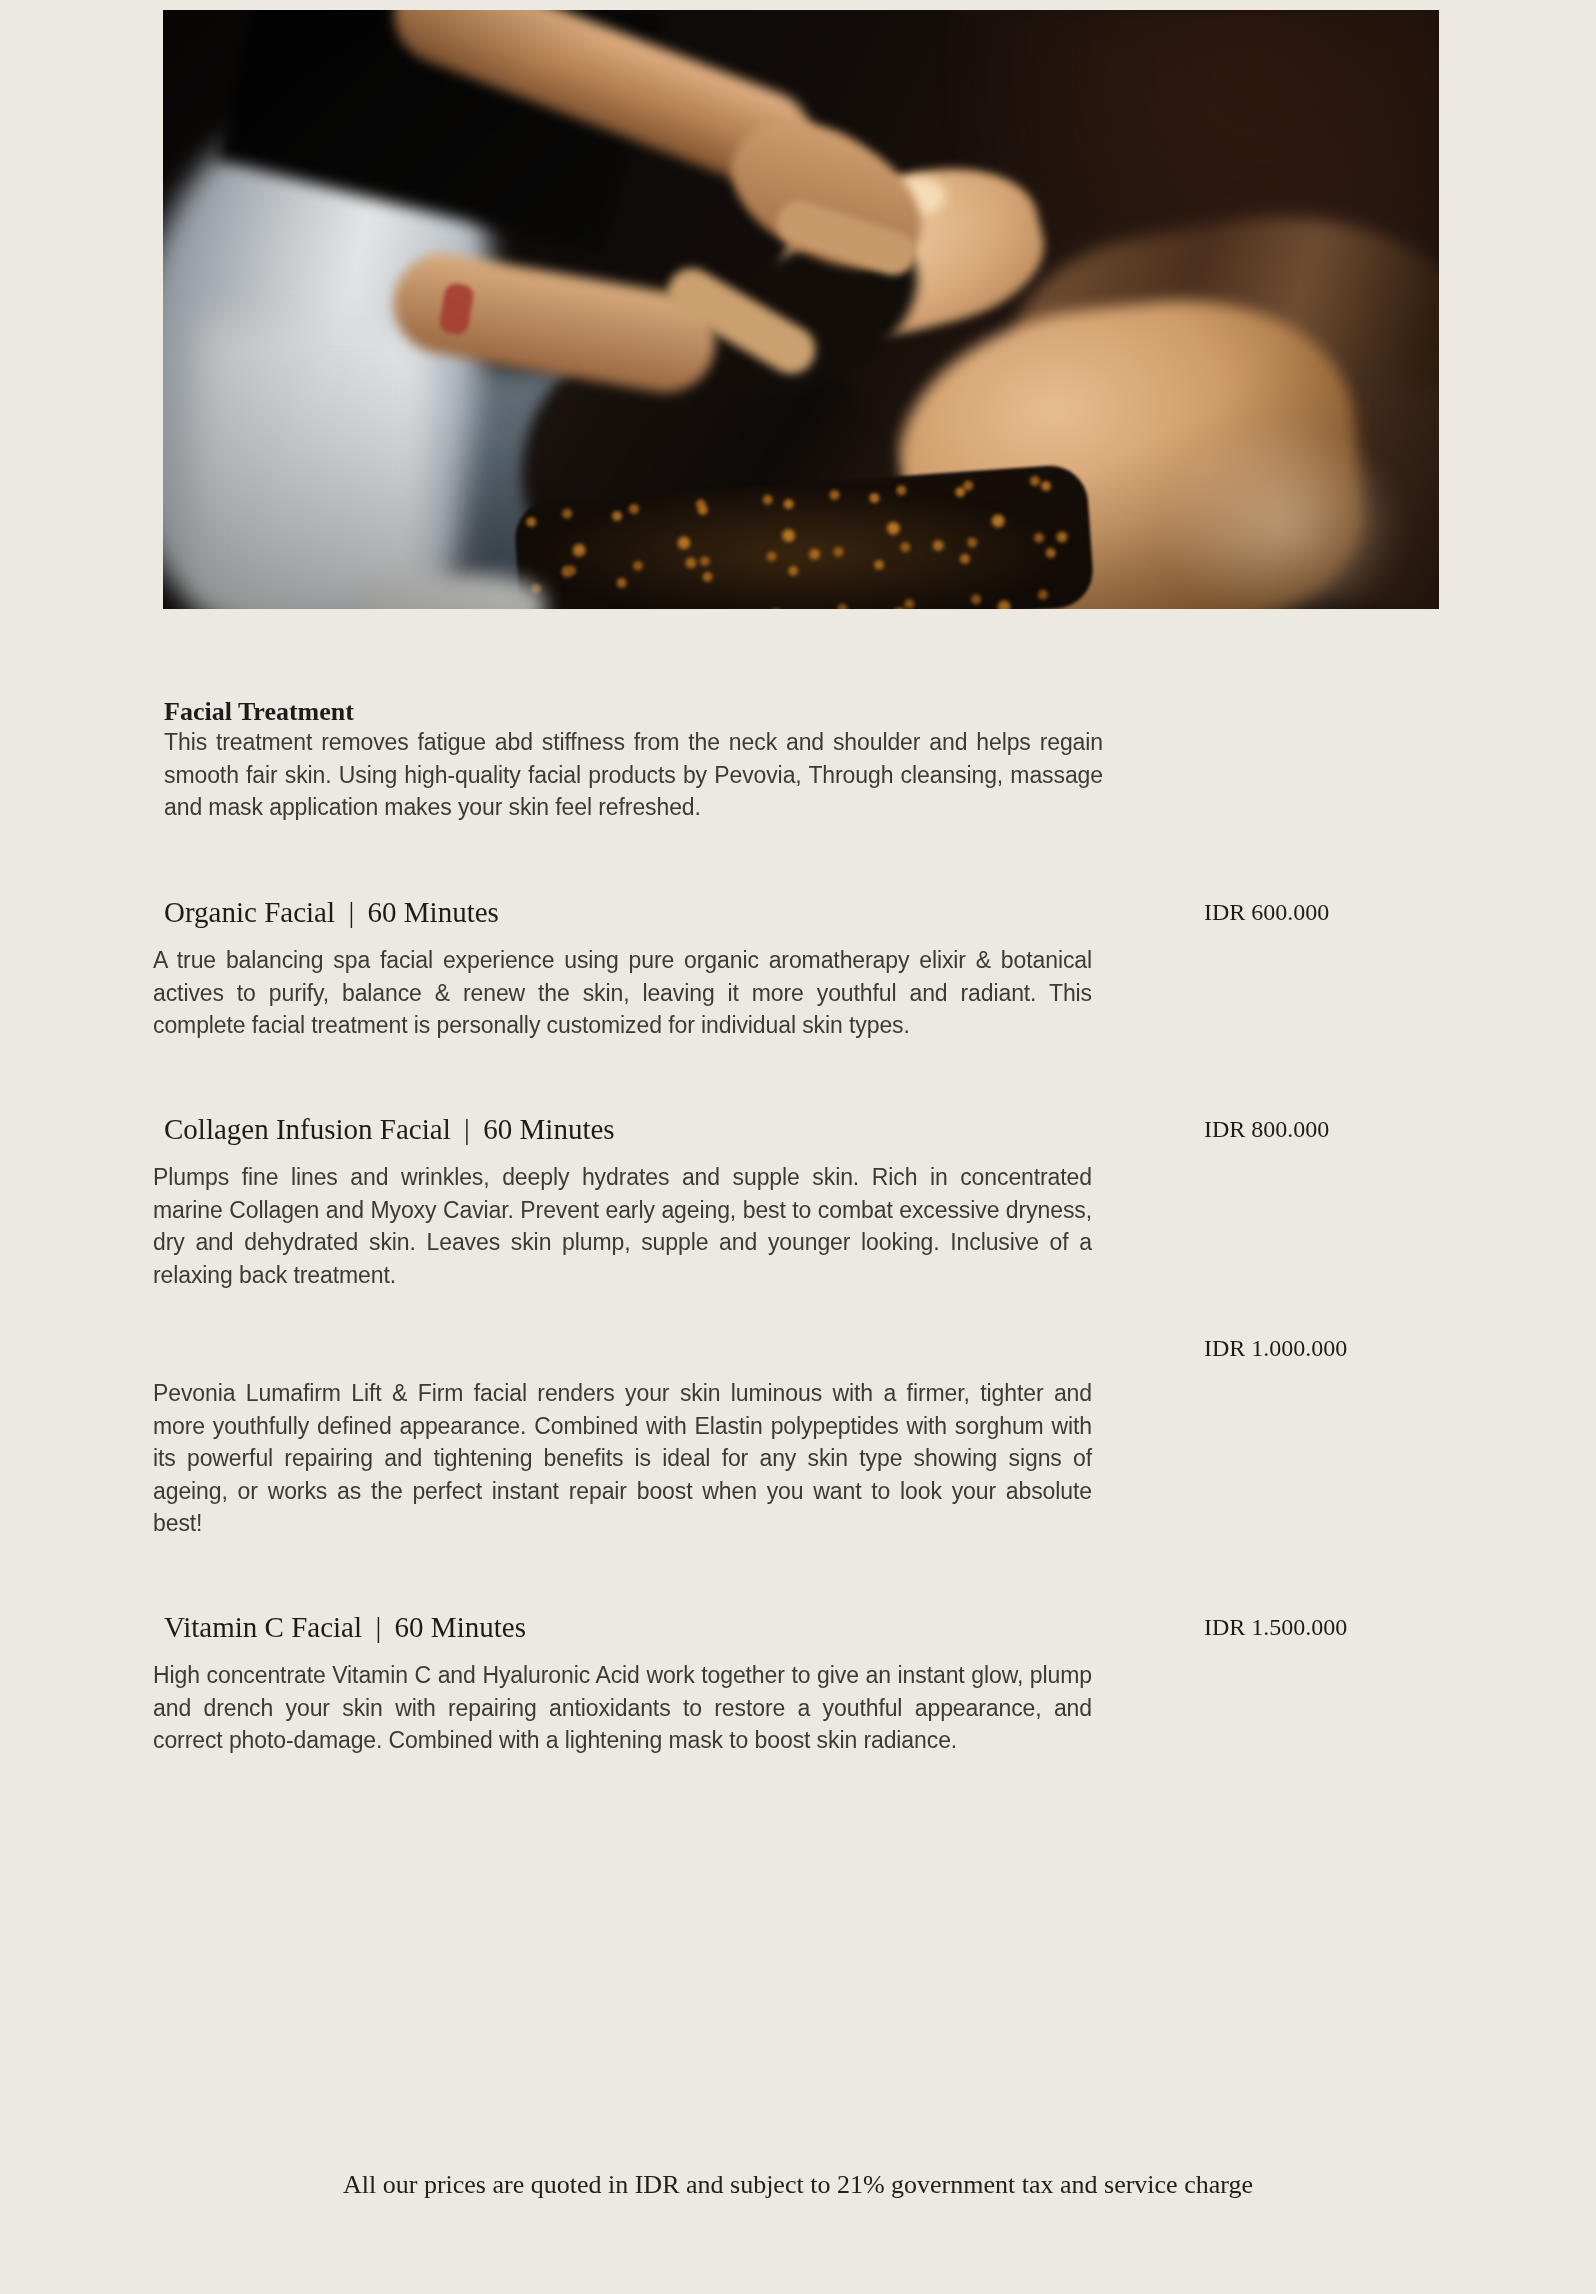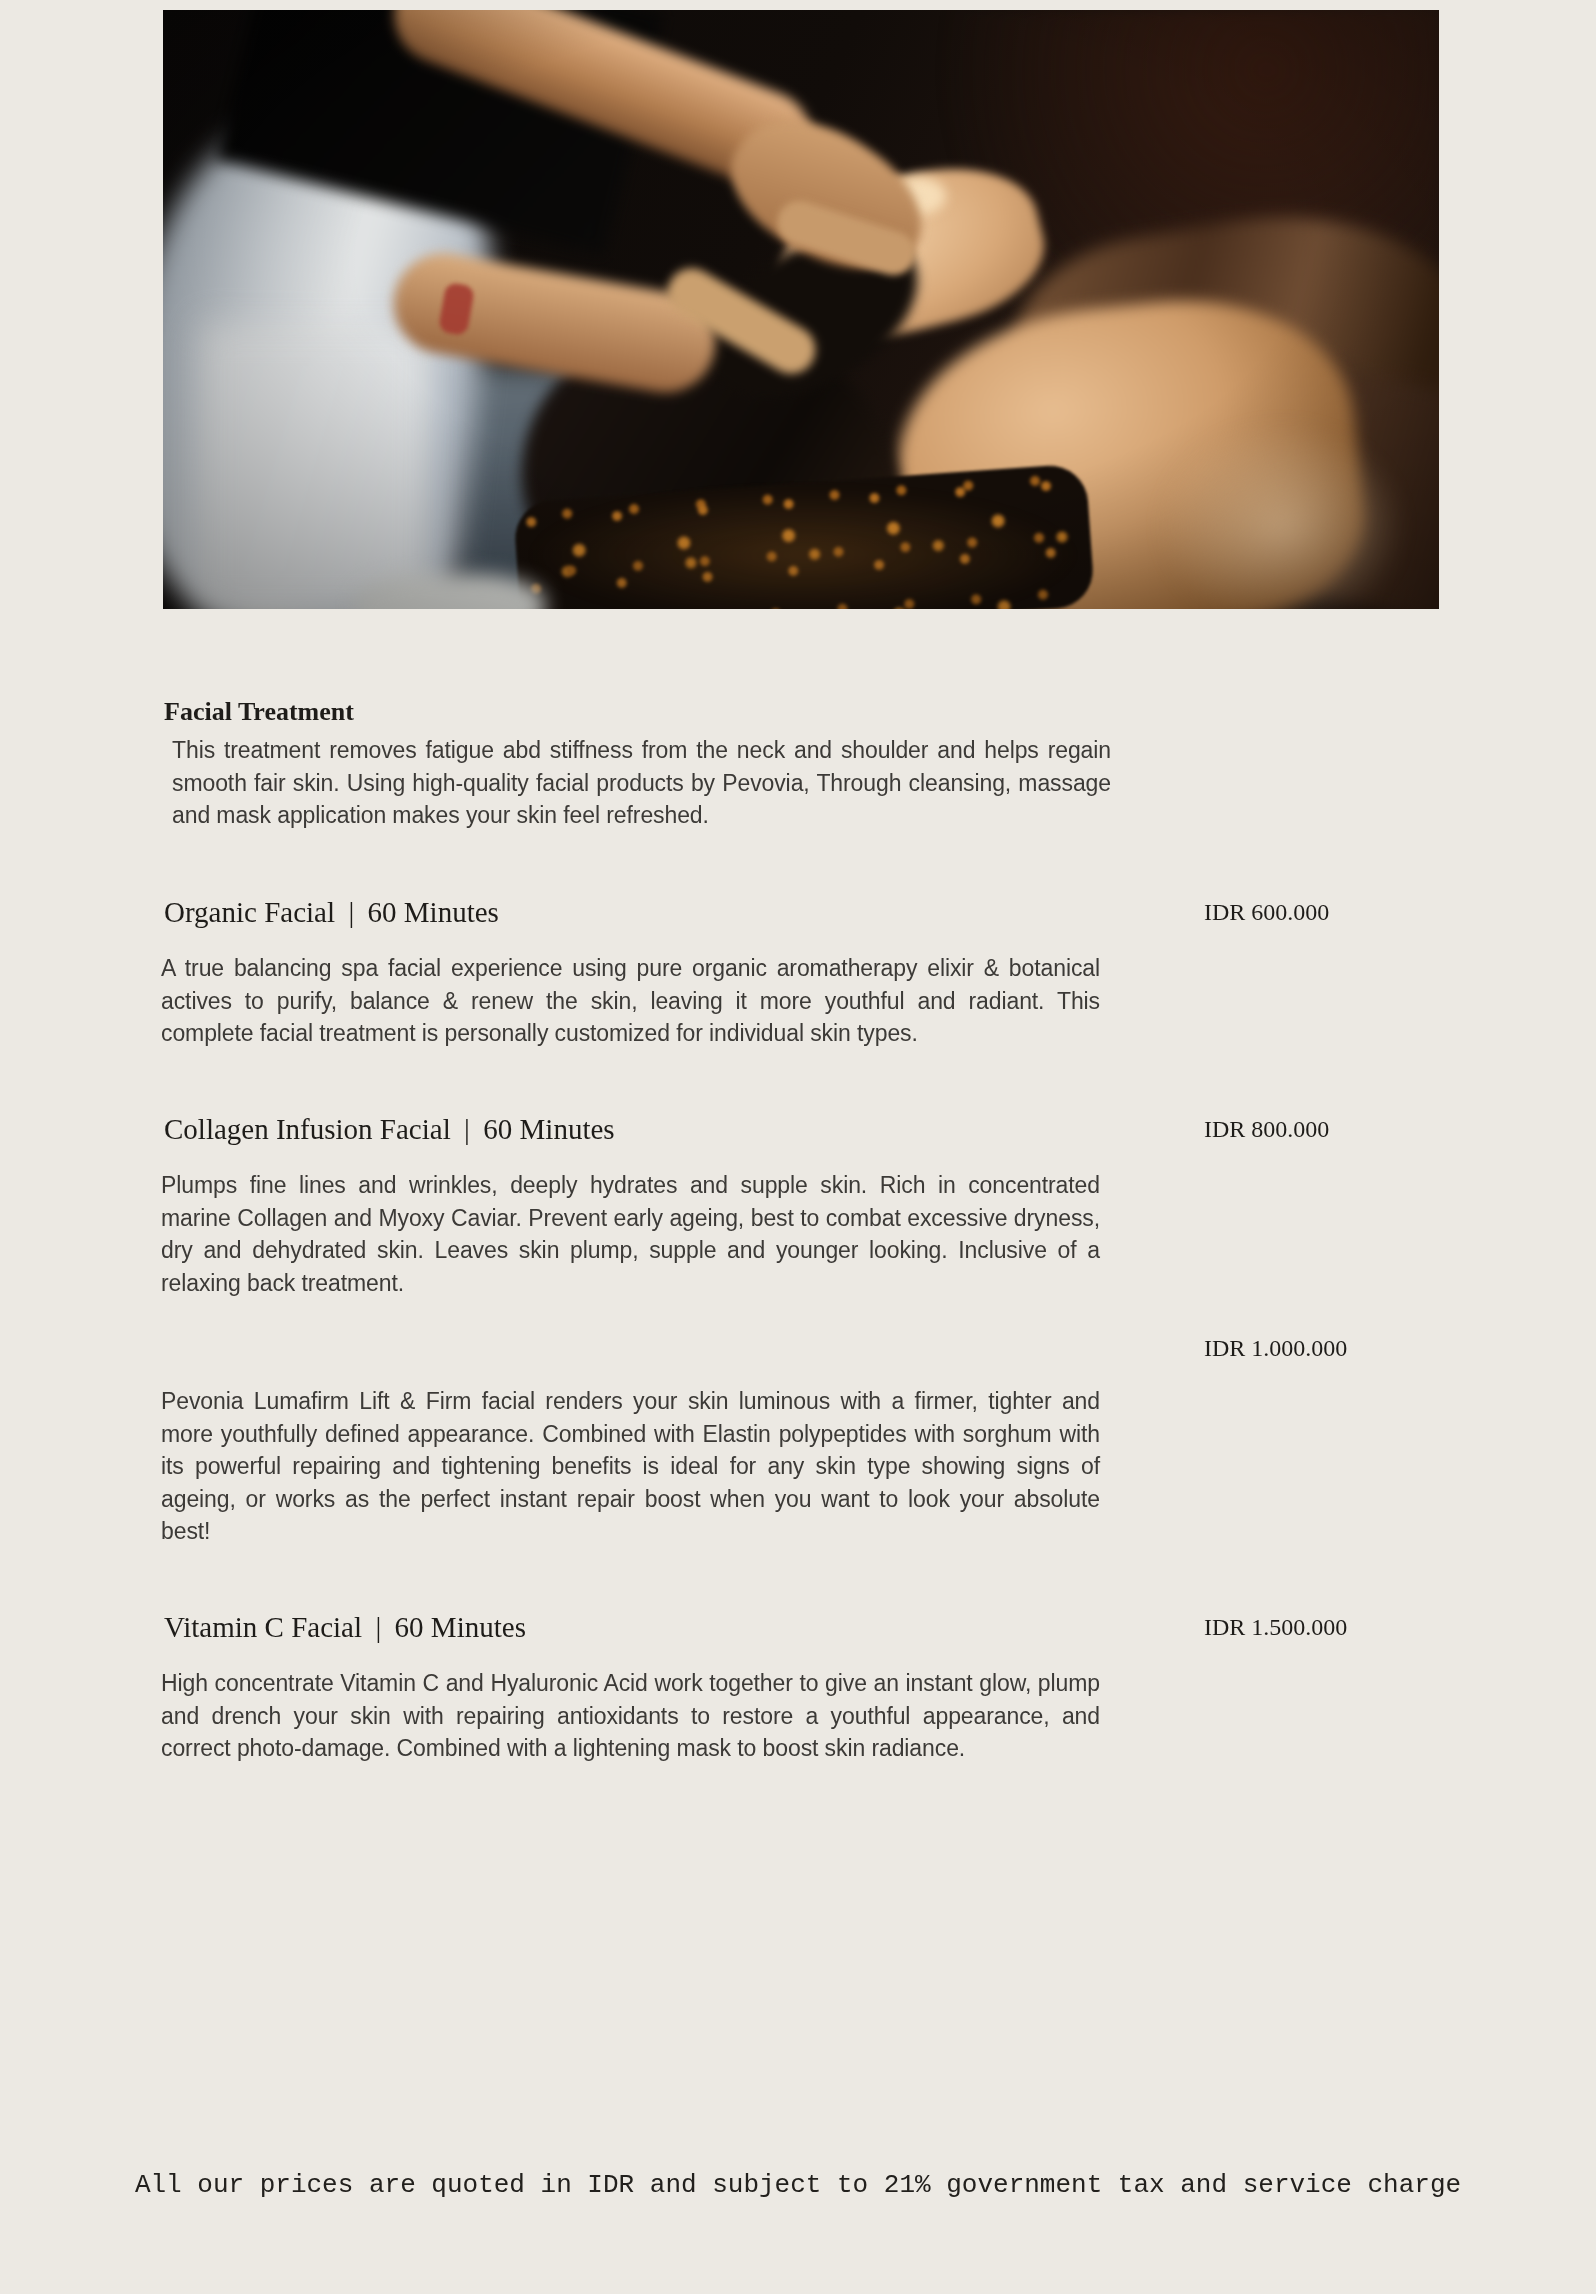--- a/index.html
+++ b/index.html
@@ -52,29 +52,29 @@
       radial-gradient(circle at 20% 30%,#b06c1f 2.9px,rgba(0,0,0,0) 6.7px),
       radial-gradient(circle at 60% 60%,#c07a24 3.8px,rgba(0,0,0,0) 8.6px),
       radial-gradient(circle at 80% 25%,#9c5d18 2.9px,rgba(0,0,0,0) 6.7px),
       radial-gradient(circle at 40% 75%,#b3701e 2.9px,rgba(0,0,0,0) 7.6px);
     background-size:86px 67px,105px 86px,67px 57px,124px 96px;
     filter:blur(1.4px);}
   .ph-batikglow{left:363px;top:478px;width:554px;height:134px;background:radial-gradient(ellipse at 50% 50%,rgba(190,120,40,.25),rgba(190,120,40,0) 70%);filter:blur(7.6px);}
   .ph-sheet{left:191px;top:564px;width:191px;height:67px;background:#d6d7d3;border-radius:40%;filter:blur(9.6px);}
   .ph-vignette{inset:0;background:radial-gradient(ellipse at 52% 42%,rgba(0,0,0,0) 50%,rgba(0,0,0,.38) 100%);}
   .section-title{position:absolute;left:164px;top:677px;font-family:"Liberation Serif", serif;font-size:26px;line-height:36px;color:#1e1c19;}
-  .body-text{font-size:23px;line-height:32.5px;text-align:justify;color:#3c3a37;margin:8px;letter-spacing:-0.1px;}
+  .body-text{font-size:23px;line-height:32.5px;text-align:justify;color:#3c3a37;margin:0;letter-spacing:-0.1px;}
   .lead{position:absolute;left:164px;top:726px;width:939px;}
   .item-row{position:absolute;left:164px;width:1274px;height:40px;}
   .item-title{font-family:"Liberation Serif", serif;font-size:29px;line-height:38px;color:#1e1c19;white-space:nowrap;}
   .sep{margin:0 13.4px;}
   .price{position:absolute;left:1040px;top:0;font-family:"Liberation Serif", serif;font-size:24px;line-height:38px;color:#1e1c19;white-space:nowrap;}
   .item-desc{position:absolute;left:153px;width:939px;}
   .footer{position:absolute;left:0;top:2170px;width:1596px;text-align:center;
-    font-family:Liberation Mono, monospace;font-size:26px;color:#22201d;}
+    font-family:Liberation Serif, serif;font-size:26px;color:#22201d;}
 </style>
 </head>
 <body>
 
 <div class="photo">
   <div class="ph-bg"></div>
   <div class="ph-wallglow"></div>
   <div class="ph-satin"></div>
   <div class="ph-satin2"></div>
   <div class="ph-chest"></div>

